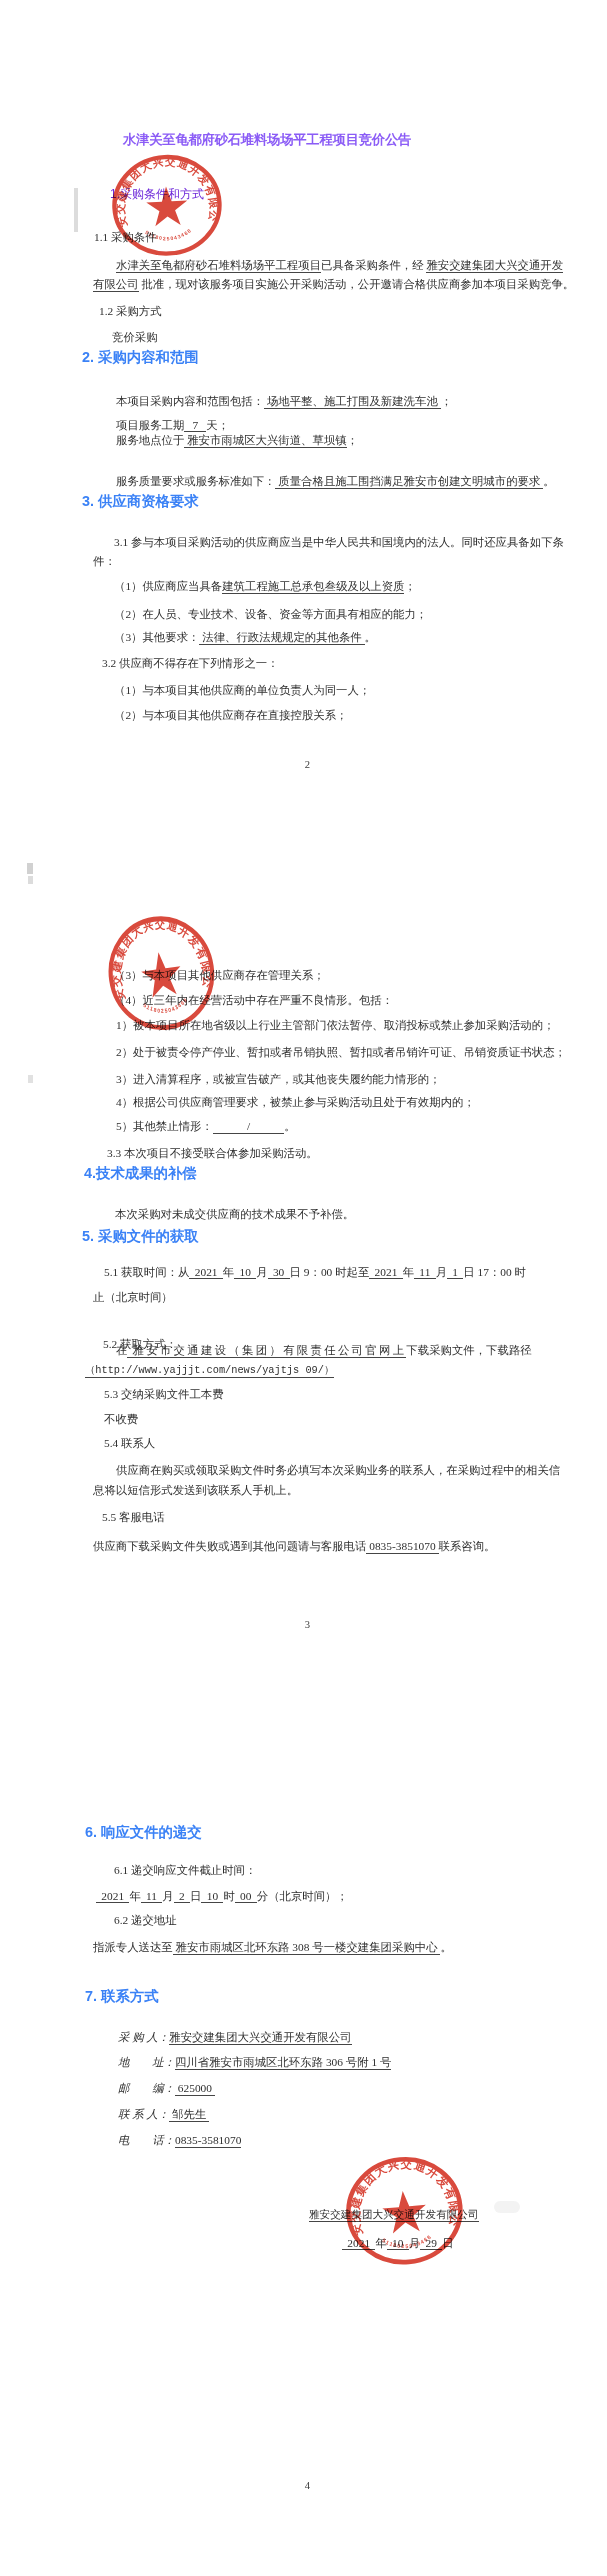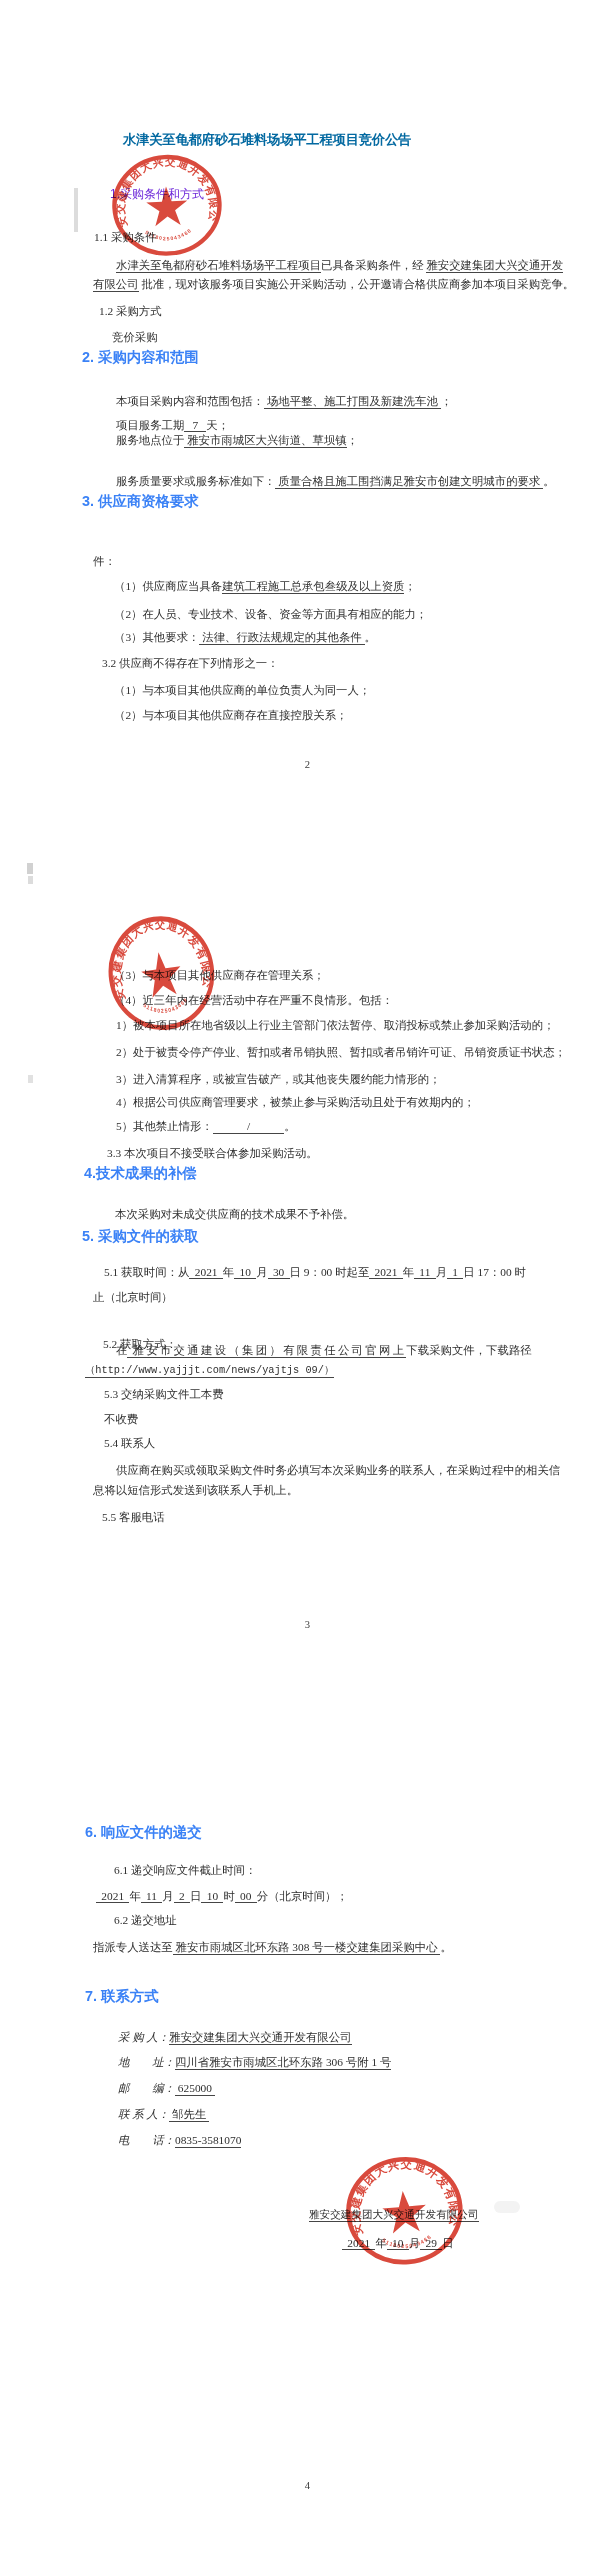--- a/index.html
+++ b/index.html
@@ -17,21 +17,21 @@
     line-height:20px;
     white-space:nowrap;
     color:#2f2f2f;
   }
   .title{
     position:absolute;
     font-family:"Liberation Sans","DejaVu Sans",sans-serif;
     font-weight:bold;
     font-size:13.3px;
     letter-spacing:-0.2px;
-    color:#0369a1;
+    color:#8b5cf6;
     white-space:nowrap;
   }
   .h{
     position:absolute;
     font-family:"Liberation Sans","DejaVu Sans",sans-serif;
     font-weight:bold;
     font-size:14.4px;
     line-height:21px;
     color:#3b82f6;
     white-space:nowrap;
@@ -76,20 +76,21 @@
 
   <div class="h" style="left:82px;top:347px;">2. 采购内容和范围</div>
 
   <div class="ln" style="left:116px;top:391px;"><span>本项目采购内容和范围包括：</span><span class="u">&nbsp;场地平整、施工打围及新建洗车池&nbsp;</span><span>；</span></div>
   <div class="ln" style="left:116px;top:415px;"><span>项目服务工期</span><span class="u num">&nbsp;7&nbsp;</span><span>天；</span></div>
   <div class="ln" style="left:116px;top:430px;text-align:center;"><span>服务地点位于</span><span class="u">&nbsp;雅安市雨城区大兴街道、草坝镇</span><span>；</span></div>
   <div class="ln" style="left:116px;top:471px;"><span>服务质量要求或服务标准如下：</span><span class="u">&nbsp;质量合格且施工围挡满足雅安市创建文明城市的要求&nbsp;</span><span>。</span></div>
 
   <div class="h" style="left:82px;top:491px;">3.  供应商资格要求</div>
 
+  <div class="ln" style="left:114px;top:532px;">3.1 参与本项目采购活动的供应商应当是中华人民共和国境内的法人。同时还应具备如下条</div>
   <div class="ln" style="left:93px;top:551px;">件：</div>
 
   <div class="ln" style="left:114px;top:576px;"><span>（1）供应商应当具备</span><span class="u">建筑工程施工总承包叁级及以上资质</span><span>；</span></div>
   <div class="ln" style="left:114px;top:604px;">（2）在人员、专业技术、设备、资金等方面具有相应的能力；</div>
   <div class="ln" style="left:114px;top:627px;"><span>（3）其他要求：</span><span class="u">&nbsp;法律、行政法规规定的其他条件&nbsp;</span><span>。</span></div>
 
   <div class="ln" style="left:102px;top:653px;">3.2 供应商不得存在下列情形之一：</div>
   <div class="ln" style="left:114px;top:680px;">（1）与本项目其他供应商的单位负责人为同一人；</div>
   <div class="ln" style="left:114px;top:705px;">（2）与本项目其他供应商存在直接控股关系；</div>
 
@@ -116,20 +117,21 @@
   <div class="ln" style="left:116px;top:1340px;"><span>在</span><span class="u sp">&nbsp;雅安市交通建设（集团）有限责任公司官网上</span><span>下载采购文件，下载路径</span></div>
   <div class="ln" style="left:85px;top:1359px;"><span class="u mono">（http://www.yajjjt.com/news/yajtjs 09/）</span></div>
 
   <div class="ln" style="left:104px;top:1384px;">5.3 交纳采购文件工本费</div>
   <div class="ln" style="left:104px;top:1409px;">不收费</div>
   <div class="ln" style="left:104px;top:1433px;">5.4 联系人</div>
   <div class="ln" style="left:116px;top:1460px;">供应商在购买或领取采购文件时务必填写本次采购业务的联系人，在采购过程中的相关信</div>
   <div class="ln" style="left:93px;top:1480px;">息将以短信形式发送到该联系人手机上。</div>
 
   <div class="ln" style="left:102px;top:1507px;">5.5 客服电话</div>
+  <div class="ln" style="left:93px;top:1536px;"><span>供应商下载采购文件失败或遇到其他问题请与客服电话</span><span class="u">&nbsp;0835-3851070&nbsp;</span><span>联系咨询。</span></div>
 
   <div class="pg" style="top:1619px;">3</div>
 
   <div class="h" style="left:85px;top:1822px;">6.  响应文件的递交</div>
   <div class="ln" style="left:114px;top:1860px;">6.1 递交响应文件截止时间：</div>
   <div class="ln" style="left:96px;top:1886px;"><span class="u num">2021</span><span>年</span><span class="u num">11</span><span>月</span><span class="u num">2</span><span>日</span><span class="u num">10</span><span>时</span><span class="u num">00</span><span>分</span><span>（北京时间）；</span></div>
   <div class="ln" style="left:114px;top:1910px;">6.2 递交地址</div>
   <div class="ln" style="left:93px;top:1937px;"><span>指派专人送达至</span><span class="u">&nbsp;雅安市雨城区北环东路 308 号一楼交建集团采购中心&nbsp;</span><span>。</span></div>
 
   <div class="h" style="left:85px;top:1986px;">7.  联系方式</div>

